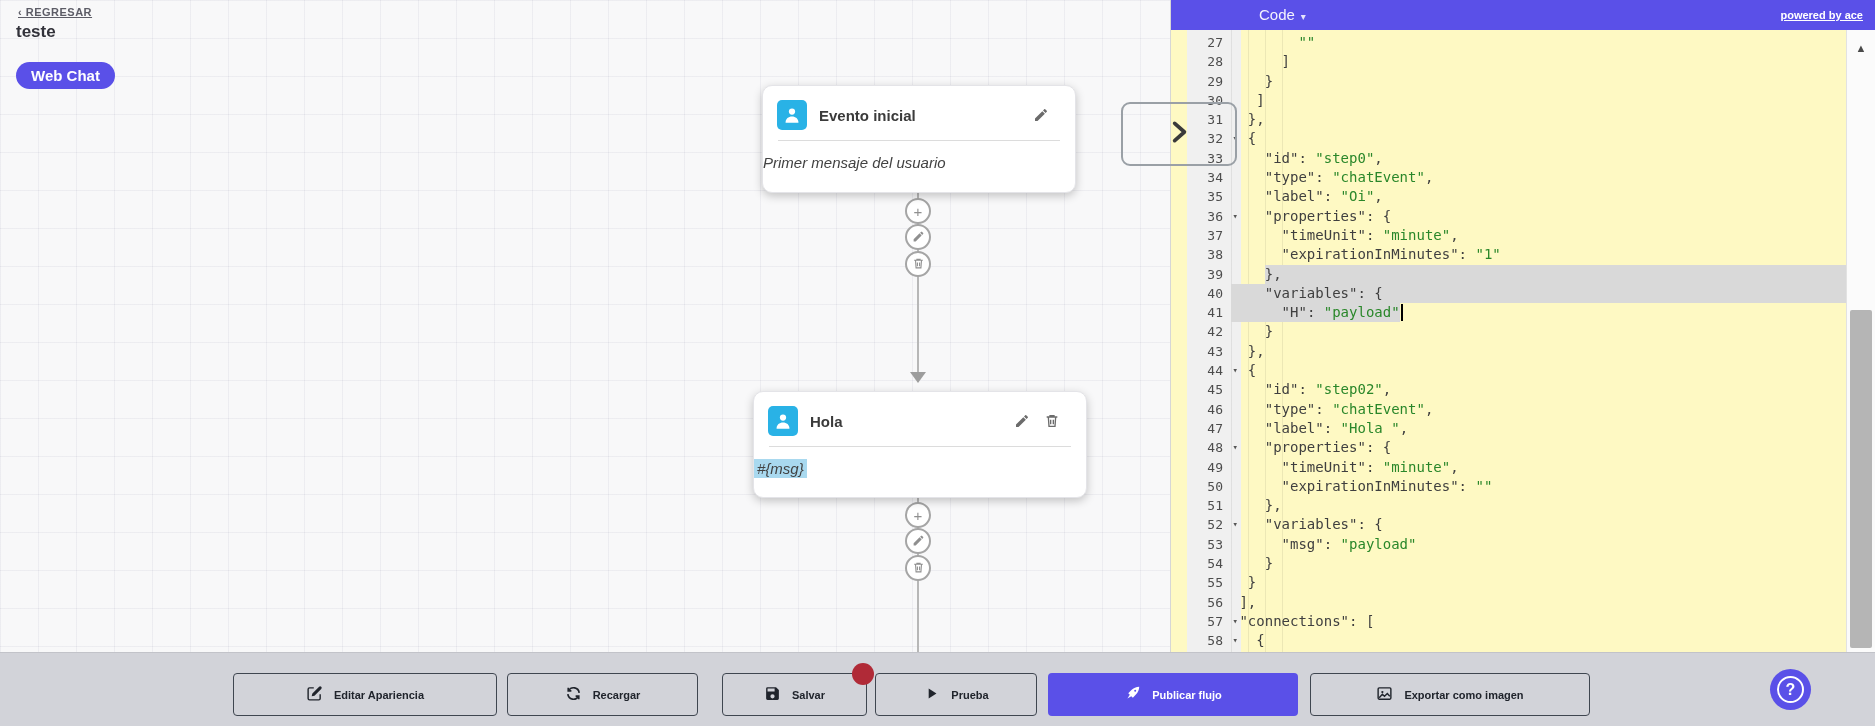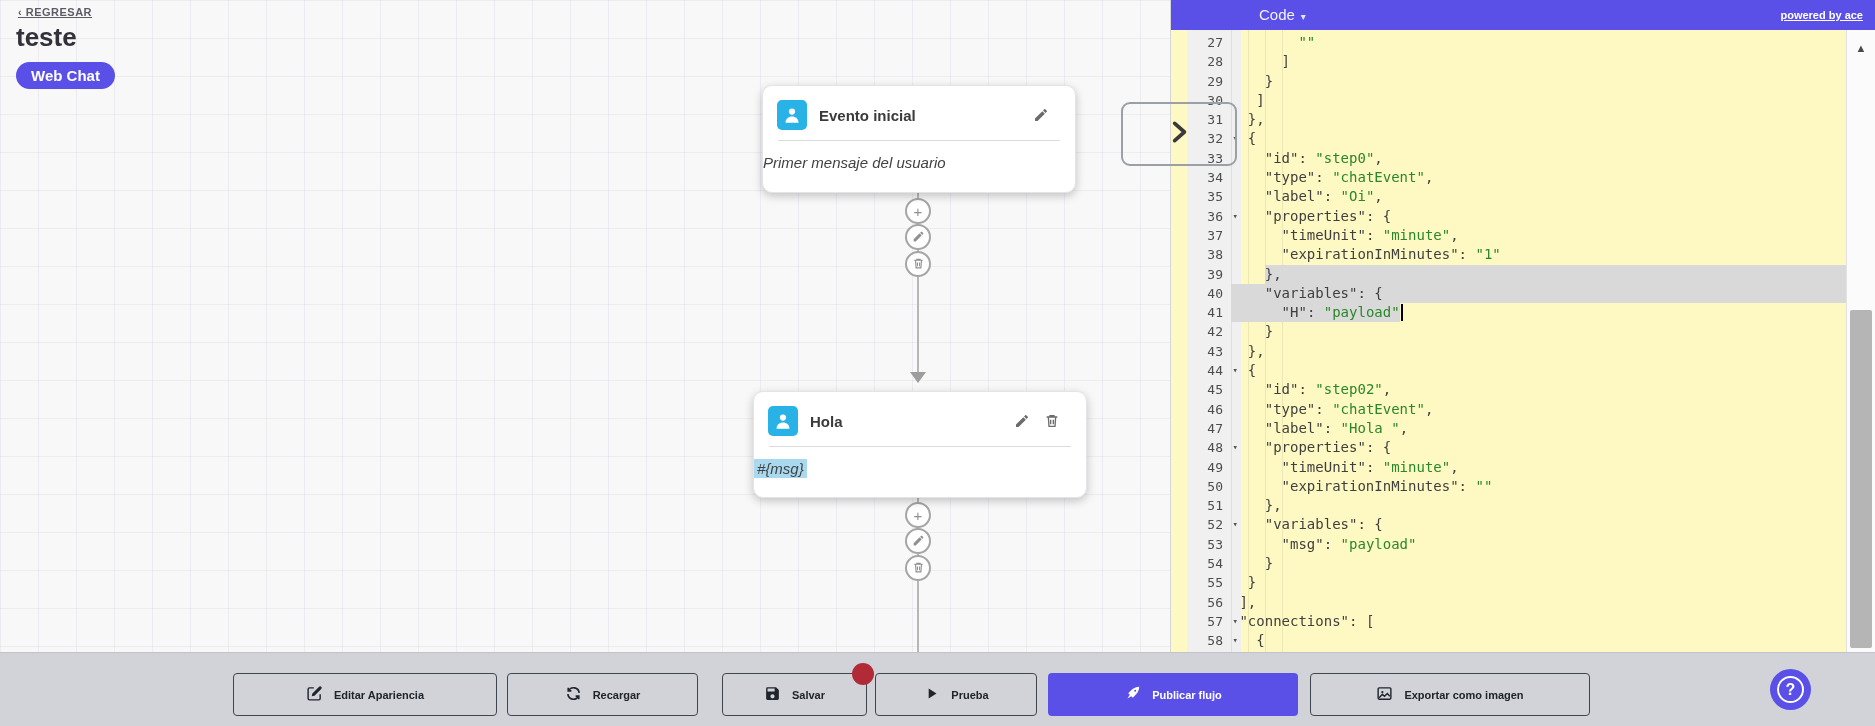--- a/index.html
+++ b/index.html
@@ -17,21 +17,21 @@
       linear-gradient(90deg, rgba(120,120,150,0.09) 1px, transparent 1px);
     background-size:38px 38px;
   }
   .back-link {
     position:absolute; left:18px; top:6px;
     font-size:11px; font-weight:bold; letter-spacing:.5px;
     color:#5c5c66; text-decoration:underline; cursor:pointer;
   }
   .flow-title {
     position:absolute; left:16px; top:22px;
-    font-size:26px; font-weight:600; color:#32323a;
+    font-size:17px; font-weight:600; color:#32323a;
   }
   .channel-badge {
     position:absolute; left:16px; top:62px;
     background:var(--accent); color:#fff;
     font-size:15px; font-weight:bold;
     padding:5px 15px; border-radius:15px;
   }
   
   .node {
     position:absolute; background:#fff; border:1px solid #e4e4e8;

